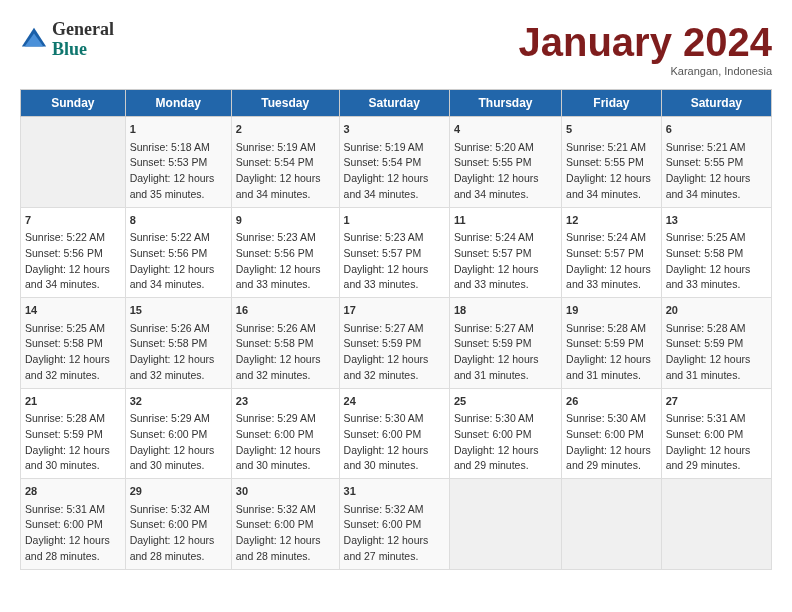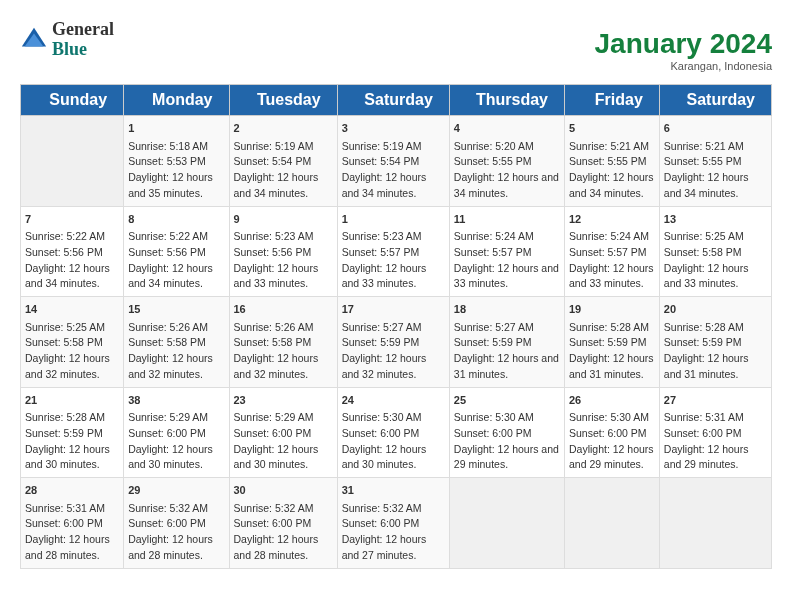--- a/index.html
+++ b/index.html
@@ -30,41 +30,40 @@
     .logo-general { color: #333; }
     .logo-blue { color: #0f766e; }
     .logo-icon {
       width: 28px;
       height: 28px;
     }
     .title-block {
       text-align: right;
     }
     .title-block h1 {
-      font-size: 28px;
+      font-size: 40px;
       font-weight: bold;
-      color: #15803d;
-      margin-top: 8px;
+      color: #7f1d1d;
     }
     .title-block h2 {
       font-size: 11px;
       font-weight: normal;
       color: #555;
     }
     table {
       width: 100%;
       border-collapse: collapse;
       font-size: 11px;
     }
     thead tr th {
       background-color: #2266aa;
       color: #fff;
       padding: 6px 16px;
-      text-align: right;
-      font-size: 16px;
+      text-align: center;
+      font-size: 12px;
       font-weight: bold;
       border: 1px solid #ccc;
     }
     tbody tr td {
       border: 1px solid #ddd;
       padding: 4px 4px;
       vertical-align: top;
       height: 80px;
       color: #333;
       font-size: 10.5px;
@@ -139,21 +138,21 @@
         <td><span class="day-number">14</span>Sunrise: 5:25 AM<br>Sunset: 5:58 PM<br>Daylight: 12 hours and 32 minutes.</td>
         <td><span class="day-number">15</span>Sunrise: 5:26 AM<br>Sunset: 5:58 PM<br>Daylight: 12 hours and 32 minutes.</td>
         <td><span class="day-number">16</span>Sunrise: 5:26 AM<br>Sunset: 5:58 PM<br>Daylight: 12 hours and 32 minutes.</td>
         <td><span class="day-number">17</span>Sunrise: 5:27 AM<br>Sunset: 5:59 PM<br>Daylight: 12 hours and 32 minutes.</td>
         <td><span class="day-number">18</span>Sunrise: 5:27 AM<br>Sunset: 5:59 PM<br>Daylight: 12 hours and 31 minutes.</td>
         <td><span class="day-number">19</span>Sunrise: 5:28 AM<br>Sunset: 5:59 PM<br>Daylight: 12 hours and 31 minutes.</td>
         <td><span class="day-number">20</span>Sunrise: 5:28 AM<br>Sunset: 5:59 PM<br>Daylight: 12 hours and 31 minutes.</td>
       </tr>
       <tr>
         <td><span class="day-number">21</span>Sunrise: 5:28 AM<br>Sunset: 5:59 PM<br>Daylight: 12 hours and 30 minutes.</td>
-        <td><span class="day-number">38</span>Sunrise: 5:29 AM<br>Sunset: 6:00 PM<br>Daylight: 12 hours and 30 minutes.</td>
+        <td><span class="day-number">32</span>Sunrise: 5:29 AM<br>Sunset: 6:00 PM<br>Daylight: 12 hours and 30 minutes.</td>
         <td><span class="day-number">23</span>Sunrise: 5:29 AM<br>Sunset: 6:00 PM<br>Daylight: 12 hours and 30 minutes.</td>
         <td><span class="day-number">24</span>Sunrise: 5:30 AM<br>Sunset: 6:00 PM<br>Daylight: 12 hours and 30 minutes.</td>
         <td><span class="day-number">25</span>Sunrise: 5:30 AM<br>Sunset: 6:00 PM<br>Daylight: 12 hours and 29 minutes.</td>
         <td><span class="day-number">26</span>Sunrise: 5:30 AM<br>Sunset: 6:00 PM<br>Daylight: 12 hours and 29 minutes.</td>
         <td><span class="day-number">27</span>Sunrise: 5:31 AM<br>Sunset: 6:00 PM<br>Daylight: 12 hours and 29 minutes.</td>
       </tr>
       <tr>
         <td><span class="day-number">28</span>Sunrise: 5:31 AM<br>Sunset: 6:00 PM<br>Daylight: 12 hours and 28 minutes.</td>
         <td><span class="day-number">29</span>Sunrise: 5:32 AM<br>Sunset: 6:00 PM<br>Daylight: 12 hours and 28 minutes.</td>
         <td><span class="day-number">30</span>Sunrise: 5:32 AM<br>Sunset: 6:00 PM<br>Daylight: 12 hours and 28 minutes.</td>

